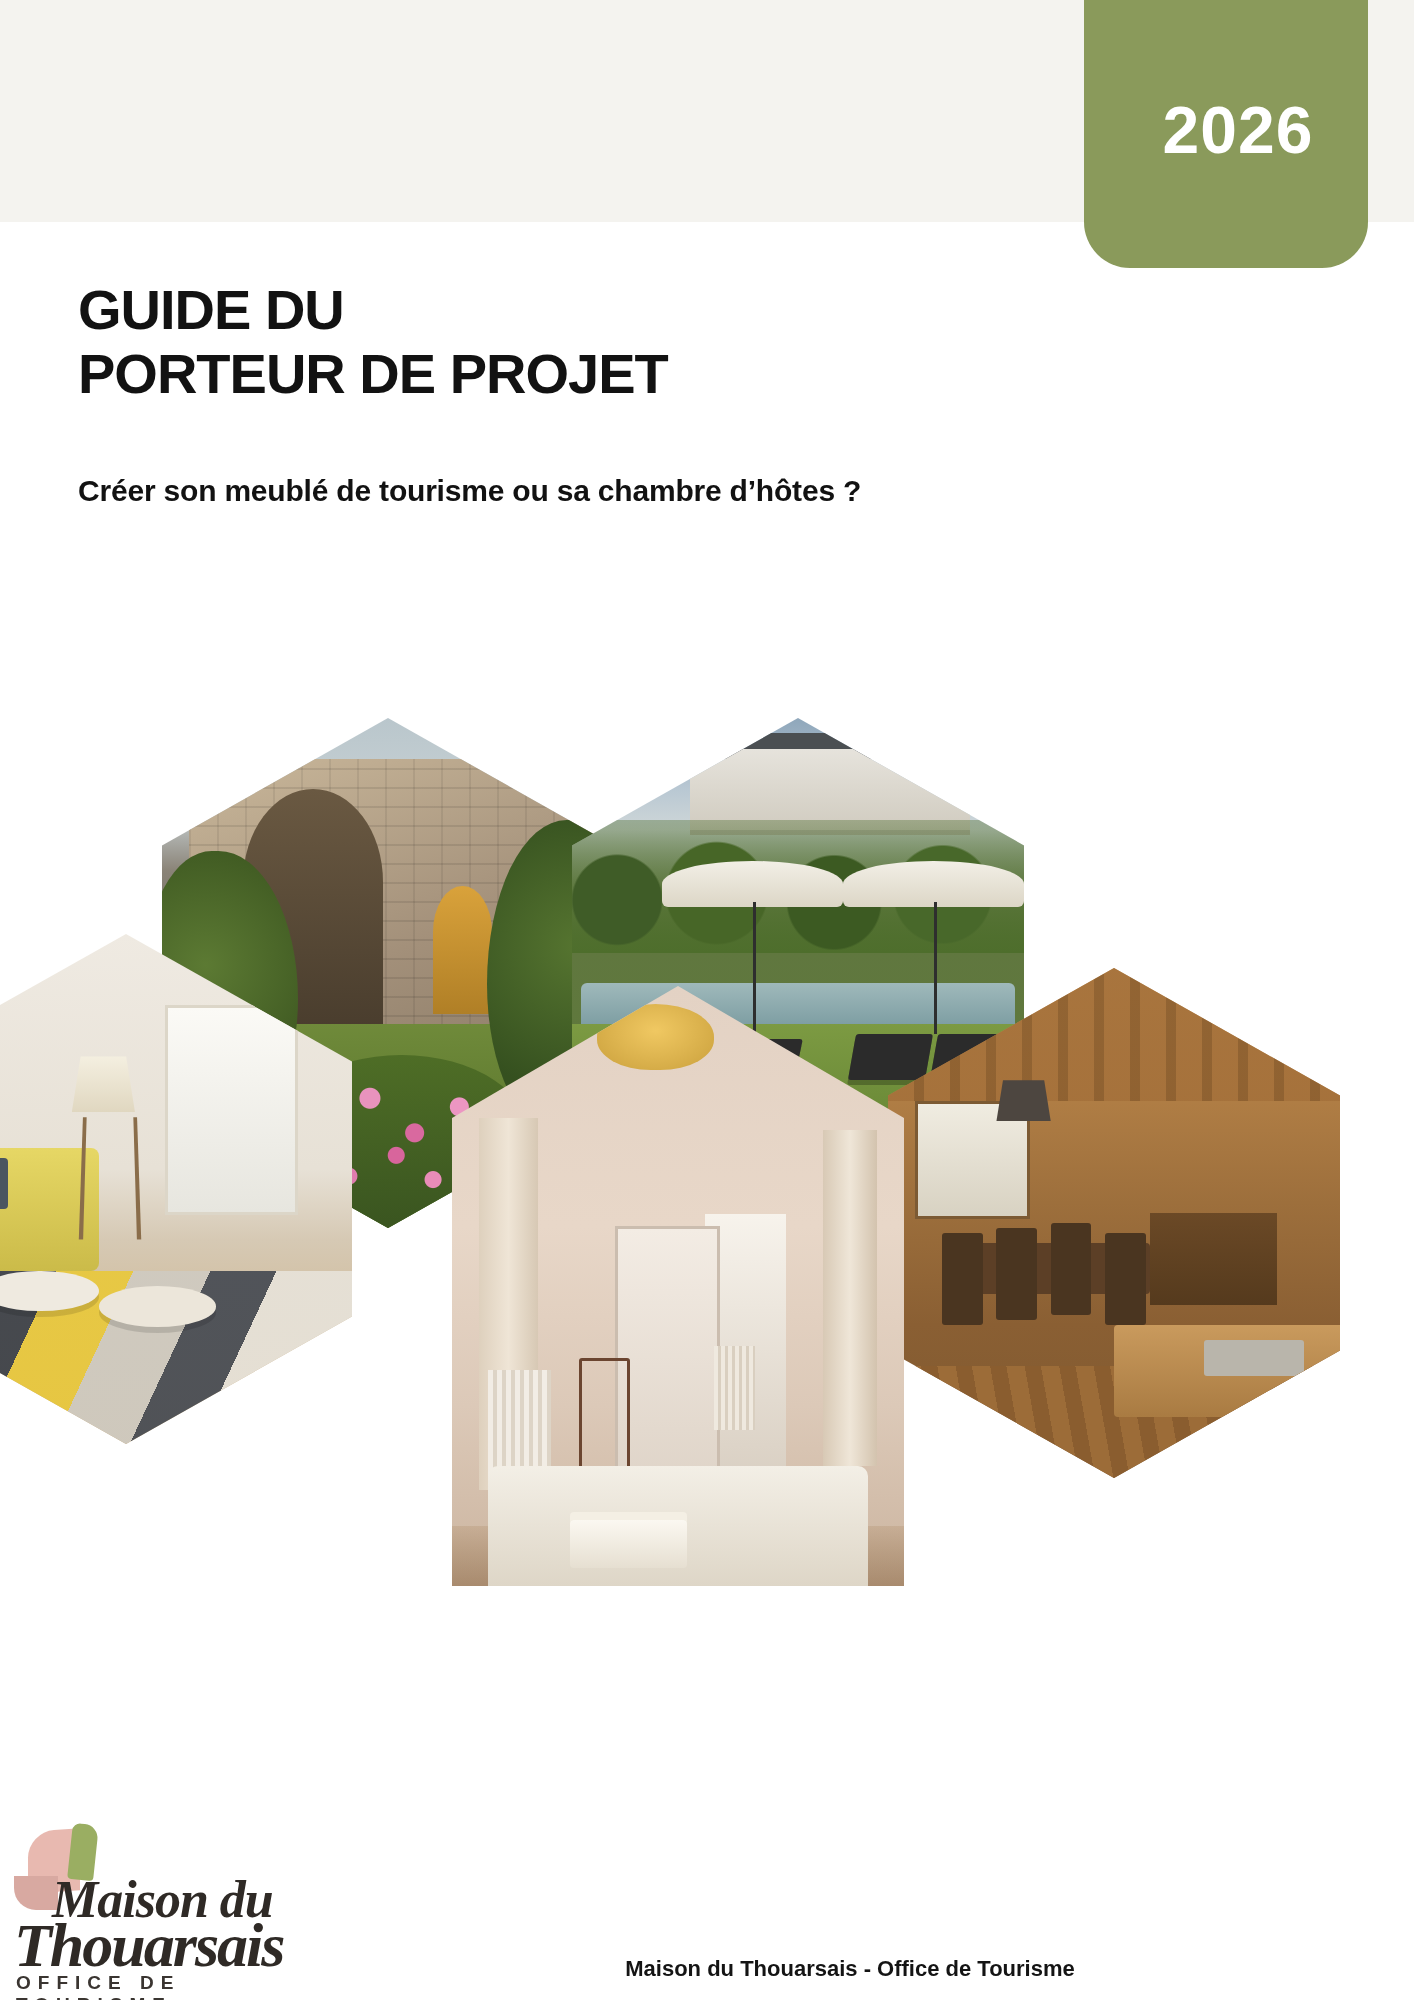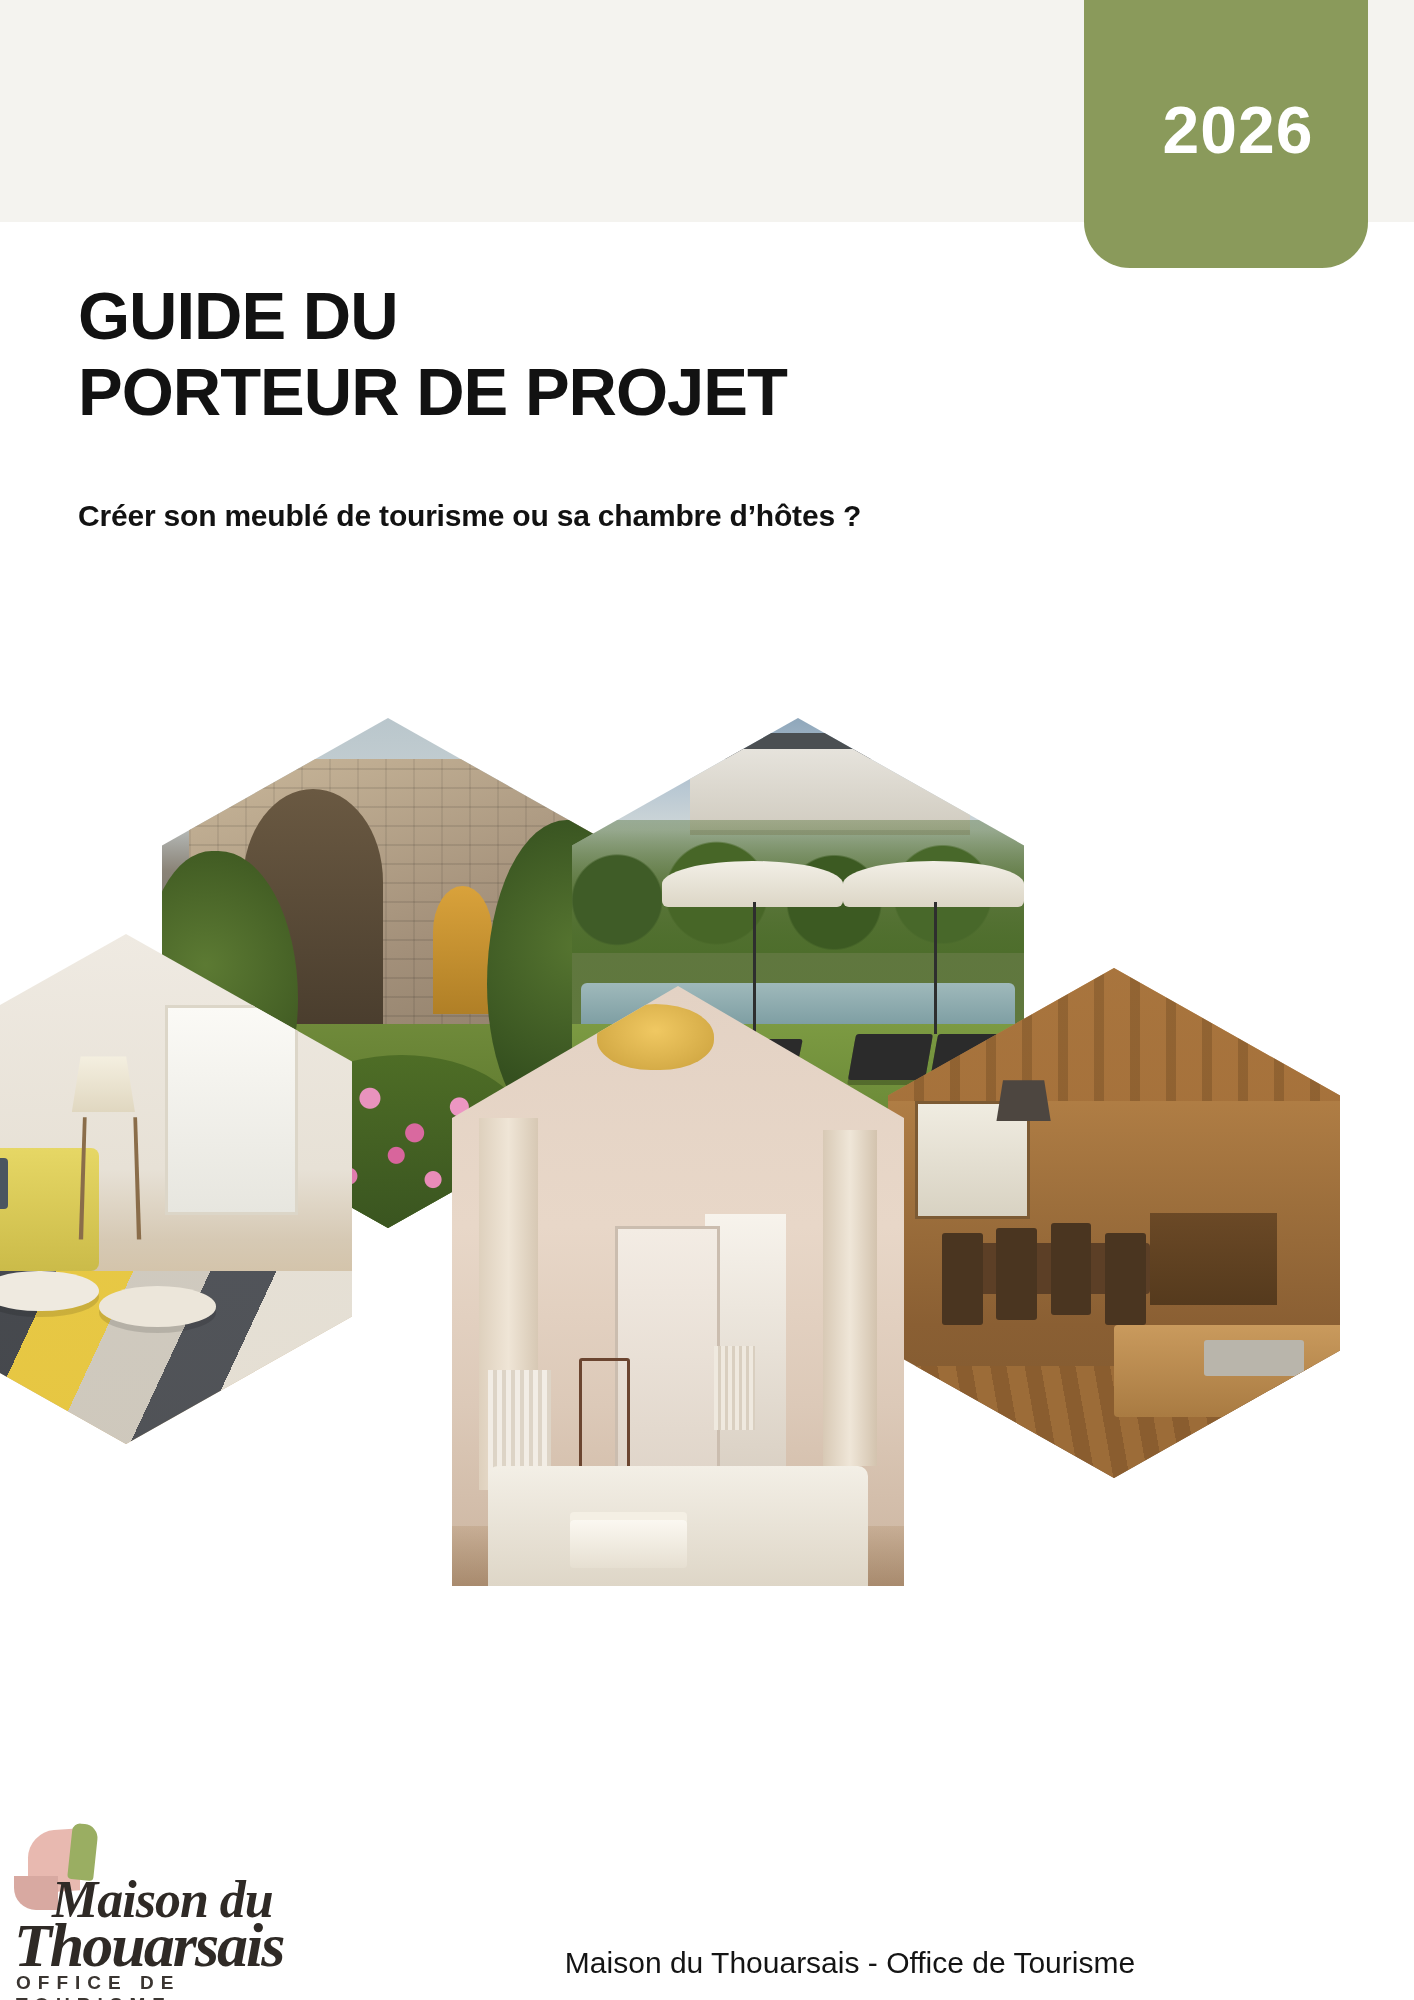--- a/index.html
+++ b/index.html
@@ -47,21 +47,21 @@
   }
 
   
   .title-block {
     position: absolute;
     top: 278px;
     left: 78px;
     width: 1200px;
   }
   .main-title {
-    font-size: 67px;
+    font-size: 56px;
     line-height: 1.14;
     font-weight: bold;
     color: #121212;
     letter-spacing: -1px;
     font-family: "Liberation Sans", sans-serif;
     white-space: pre-line;
   }
   .subtitle {
     margin-top: 68px;
     font-size: 30px;
@@ -432,22 +432,22 @@
     letter-spacing: 7px;
     color: #3a3531;
   }
   .contact {
     position: absolute;
     left: 340px;
     bottom: 14px;
     width: 1020px;
     text-align: center;
     color: #141414;
-    font-size: 30px;
-    font-weight: normal;
+    font-size: 22px;
+    font-weight: bold;
     line-height: 1.55;
   }
   .contact .line-2 span { display: inline-block; }
   .contact .gap { display: inline-block; width: 28px; }
 </style>
 </head>
 <body>
 
 <div class="top-band"></div>
 <div class="year-tab">

